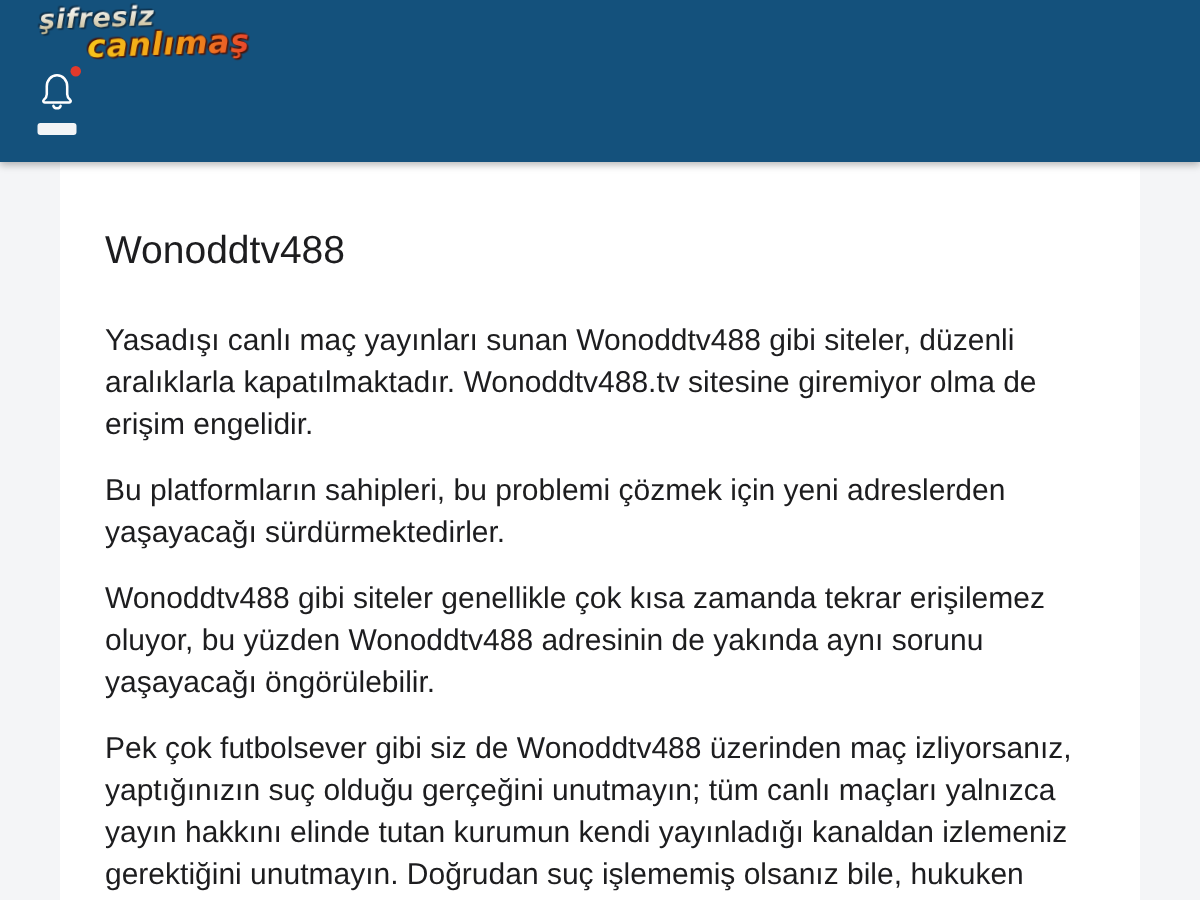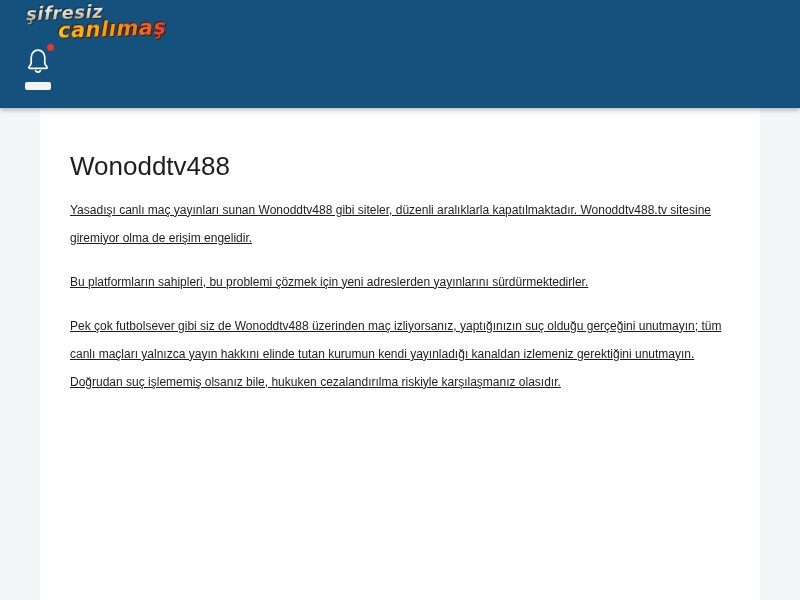--- a/index.html
+++ b/index.html
@@ -83,33 +83,32 @@
   .page{
     height:492px;
     padding:0 40px;
   }
   .card{
     background:var(--card-bg);
     min-height:492px;
     padding:44px 30px 24px;
   }
   .card h1{
-    margin:0 0 14px;
+    margin:0 0 31px;
     font-size:26px;
     font-weight:400;
     line-height:1.15;
     color:var(--text);
   }
   .card p{
     margin:0 0 16px;
-    font-size:12px;
+    font-size:20px;
     line-height:28px;
     color:var(--text);
     max-width:660px;
-    text-decoration:underline;
   }
 </style>
 </head>
 <body>
 
 <header class="site-header">
   <div class="logo">
     <span class="logo-line1">şifresiz</span>
     <span class="logo-line2">canlımaş</span>
   </div>
@@ -124,16 +123,17 @@
 
   <button class="menu-btn" aria-label="Menu">
     <span class="menu-bar"></span>
   </button>
 </header>
 
 <main class="page">
   <article class="card">
     <h1>Wonoddtv488</h1>
     <p>Yasadışı canlı maç yayınları sunan Wonoddtv488 gibi siteler, düzenli aralıklarla kapatılmaktadır. Wonoddtv488.tv sitesine giremiyor olma de erişim engelidir.</p>
-    <p>Bu platformların sahipleri, bu problemi çözmek için yeni adreslerden yayınlarını sürdürmektedirler.</p>
+    <p>Bu platformların sahipleri, bu problemi çözmek için yeni adreslerden yaşayacağı sürdürmektedirler.</p>
+    <p>Wonoddtv488 gibi siteler genellikle çok kısa zamanda tekrar erişilemez oluyor, bu yüzden Wonoddtv488 adresinin de yakında aynı sorunu yaşayacağı öngörülebilir.</p>
     <p>Pek çok futbolsever gibi siz de Wonoddtv488 üzerinden maç izliyorsanız, yaptığınızın suç olduğu gerçeğini unutmayın; tüm canlı maçları yalnızca yayın hakkını elinde tutan kurumun kendi yayınladığı kanaldan izlemeniz gerektiğini unutmayın. Doğrudan suç işlememiş olsanız bile, hukuken cezalandırılma riskiyle karşılaşmanız olasıdır.</p>
   </article>
 </main>
 
 </body></html>

